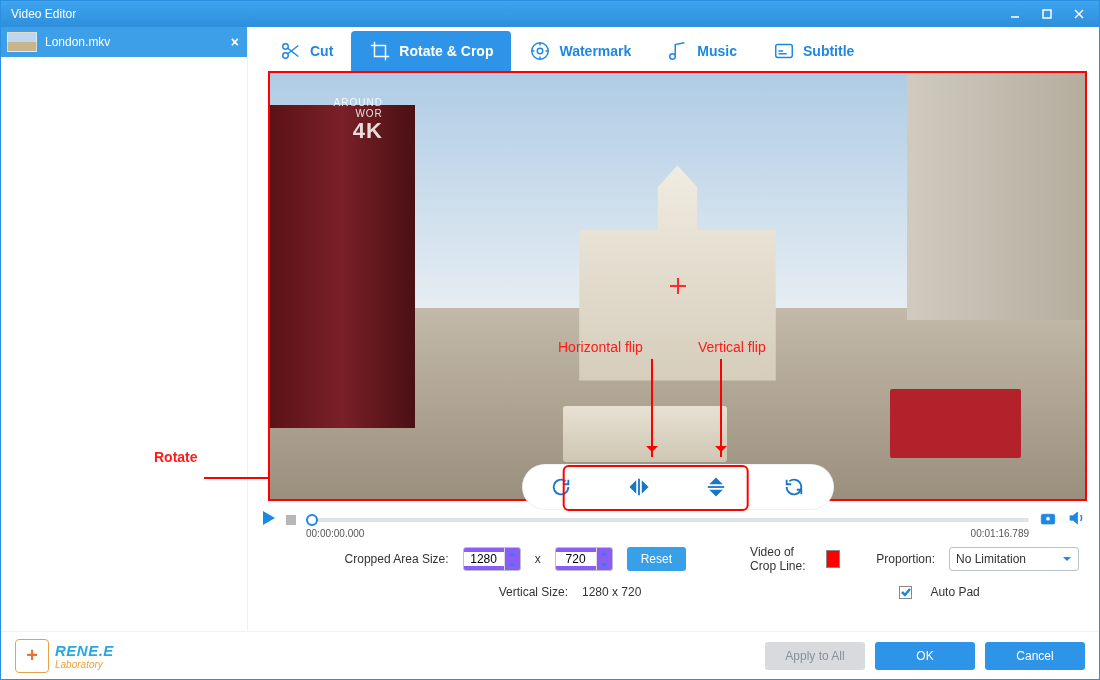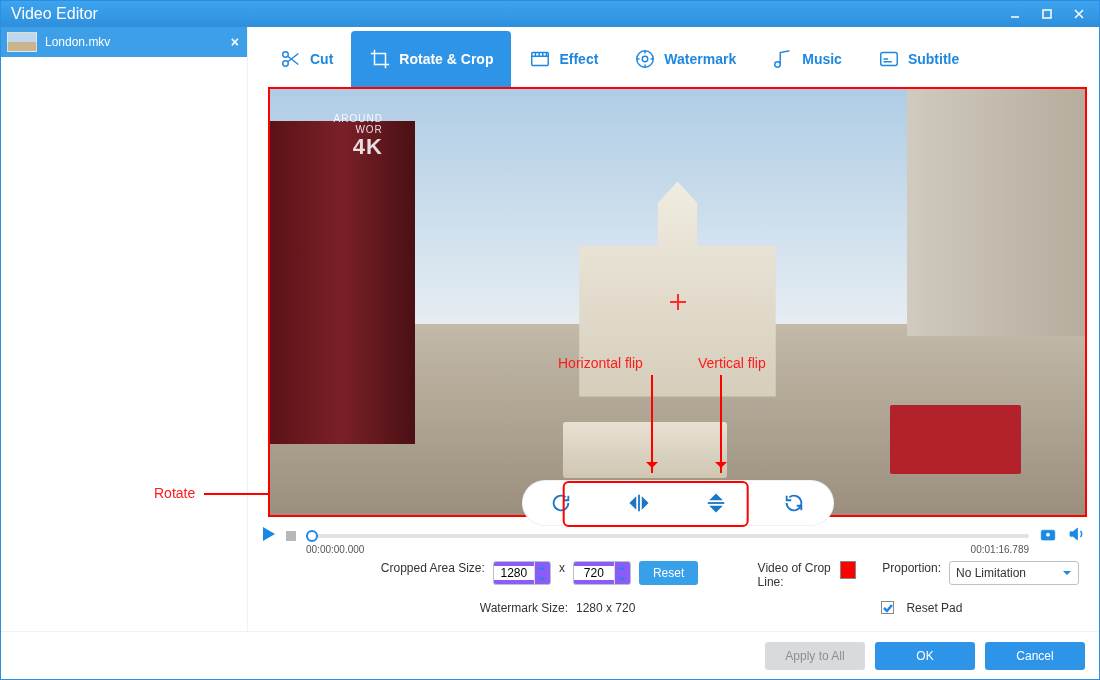--- a/index.html
+++ b/index.html
@@ -1,36 +1,36 @@
 <!DOCTYPE html>
 <html><head>
 <meta charset="utf-8">
 <style>
 * { box-sizing: border-box; margin: 0; padding: 0; font-family: "Segoe UI", Tahoma, sans-serif; }
 html,body { width:1100px; height:680px; overflow:hidden; background:#fff; }
 
 .window { width:1100px; height:680px; display:flex; flex-direction:column; border:1px solid #2a8fe0; background:#fff; }
 
 
-.titlebar { height:26px; background:linear-gradient(#3da4ef,#2e8fdc); color:#fff; display:flex; align-items:center; padding:0 4px 0 10px; font-size:16px; }
+.titlebar { height:26px; background:linear-gradient(#3da4ef,#2e8fdc); color:#fff; display:flex; align-items:center; padding:0 4px 0 10px; font-size:12px; }
 .titlebar .title { flex:1; }
 .winbtn { width:32px; height:20px; display:flex; align-items:center; justify-content:center; color:#fff; }
 .winbtn svg { width:10px; height:10px; stroke:#fff; stroke-width:1.5; fill:none; }
 
 
 .body { flex:1; display:flex; min-height:0; }
 .sidebar { width:247px; background:#fff; border-right:1px solid #eef2f4; display:flex; flex-direction:column; }
 .filetab { height:30px; background:#3e9fe9; color:#fff; display:flex; align-items:center; padding-left:6px; font-size:12px; position:relative; }
 .thumb { width:30px; height:20px; border:1px solid rgba(255,255,255,.5); margin-right:8px; background:linear-gradient(#bdd7ee 50%,#c9b58d 50%); }
 .filetab .close { position:absolute; right:8px; font-size:14px; font-weight:bold; }
 
 .main { flex:1; display:flex; flex-direction:column; min-width:0; }
 
 
-.tabs { height:60px; display:flex; align-items:stretch; background:#fff; padding-left:14px; padding-top:4px; gap:0; }
+.tabs { height:44px; display:flex; align-items:stretch; background:#fff; padding-left:14px; padding-top:4px; gap:0; }
 .tab { display:flex; align-items:center; gap:8px; padding:0 18px; color:#1e88e0; font-size:14px; font-weight:600; border-radius:4px 4px 0 0; }
 .tab.active { background:#2d94e8; color:#fff; }
 .tab .ticon { width:22px; height:22px; display:flex; align-items:center; justify-content:center; }
 .tab svg { stroke:#1e88e0; fill:none; stroke-width:1.6; }
 .tab.active svg { stroke:#fff; }
 
 
 .stage { position:relative; margin:0 12px 4px 20px; height:430px; background:#000; }
 .stage .cropbox { position:absolute; inset:0; border:2px solid #ff0000; }
 .scene { position:absolute; inset:0; overflow:hidden; }
@@ -64,21 +64,21 @@
 .playbar { height:30px; display:flex; align-items:center; padding:0 14px; gap:10px; }
 .playbtn svg { fill:#1b88e4; width:14px; height:14px; }
 .stopbtn { width:10px; height:10px; background:#b7b7b7; }
 .track { flex:1; height:4px; background:#dfe3e6; border-radius:2px; position:relative; }
 .thumbdot { position:absolute; left:0; top:-4px; width:12px; height:12px; background:#fff; border:2px solid #1b88e4; border-radius:50%; }
 .tlabel { font-size:10px; color:#555; position:absolute; top:10px; }
 .camicon svg, .volicon svg { stroke:#1b88e4; fill:#1b88e4; width:18px; height:18px; }
 
 
 .controls { padding:10px 20px 8px 20px; display:flex; flex-direction:column; gap:12px; font-size:12px; color:#333; }
-.row { display:flex; align-items:flex-start; gap:8px; }
+.row { display:flex; align-items:center; gap:14px; }
 .row .lbl { text-align:right; }
 .numbox { display:inline-flex; align-items:center; border:1px solid #b9c2c9; border-radius:3px; height:24px; background:#8b5cf6; }
 .numbox input { width:40px; border:none; text-align:center; font-size:12px; outline:none; }
 .spin { width:16px; display:flex; flex-direction:column; border-left:1px solid #d6dce1; }
 .spin div { height:11px; display:flex; align-items:center; justify-content:center; }
 .spin svg { width:8px; height:8px; fill:#1b88e4; }
 .btn-reset { height:24px; padding:0 14px; background:#389fe9; color:#fff; border:none; border-radius:3px; font-size:12px; }
 .colorswatch { width:22px; height:18px; background:#ff0000; border:1px solid #888; }
 .sel { height:24px; min-width:130px; border:1px solid #b9c2c9; border-radius:3px; display:flex; align-items:center; padding:0 6px; justify-content:space-between; background:#fff; }
 .sel svg { width:10px; height:10px; fill:#1b88e4; }
@@ -148,29 +148,20 @@
           <span class="ticon">
               <svg viewBox="0 0 24 24">
                 <path d="M6 2 V18 H22 M2 6 H18 V22"></path>
               </svg>
             </span>
           <span>Rotate &amp; Crop</span>
         </div>
         <div class="tab">
           <span class="ticon">
               <svg viewBox="0 0 24 24">
-                <rect x="3" y="5" width="18" height="14" rx="1"></rect>
-                <path d="M3 9h18M7 5v4M11 5v4M15 5v4M19 5v4"></path>
-              </svg>
-            </span>
-          <span>Effect</span>
-        </div>
-        <div class="tab">
-          <span class="ticon">
-              <svg viewBox="0 0 24 24">
                 <circle cx="12" cy="12" r="9"></circle>
                 <circle cx="12" cy="12" r="3"></circle>
                 <path d="M12 3v3M12 18v3M3 12h3M18 12h3"></path>
               </svg>
             </span>
           <span>Watermark</span>
         </div>
         <div class="tab">
           <span class="ticon">
               <svg viewBox="0 0 24 24">
@@ -185,21 +176,21 @@
                 <rect x="3" y="5" width="18" height="14" rx="2"></rect>
                 <path d="M6 12h5M6 15h9"></path>
               </svg>
             </span>
           <span>Subtitle</span>
         </div>
       </div>
 
       <div style="position:relative; flex:1; display:flex; flex-direction:column;">
 
-        <div class="calltip" style="left:-94px; top:398px;">Rotate</div>
+        <div class="calltip" style="left:-94px; top:378px;font-weight:bold;">Rotate</div>
         <div class="arrow-horz" style="left:-44px; top:406px; width:328px;"></div>
 
         <div class="stage">
           <div class="scene">
             <div class="sky"></div>
               <div class="ground"></div>
             <div class="building-right"></div>
             <div class="cathedral"></div>
             <div class="building-left"></div>
             <div class="bus2"></div>
@@ -311,34 +302,41 @@
             <span style="width:14px;"></span>
             <span>Proportion:</span>
             <div class="sel">
               <span>No Limitation</span>
               <svg viewBox="0 0 10 10">
                   <path d="M1 3 L5 7 L9 3z"></path>
                 </svg>
             </div>
           </div>
           <div class="row">
-            <span class="lbl" style="width:300px;">Watermark Size:</span>
+            <span class="lbl" style="width:300px;">Vertical Size:</span>
             <span>1280 x 720</span>
             <span style="width:230px;"></span>
             <span class="chk">
                 <svg viewBox="0 0 10 10">
                   <path d="M1 5 L4 8 L9 2"></path>
                 </svg>
               </span>
-            <span>Reset Pad</span>
+            <span>Auto Pad</span>
           </div>
         </div>
       </div>
     </div>
   </div>
 
   <div class="footer">
+    <div class="brand">
+      <div class="logo"></div>
+      <div>
+        <div class="txt1">RENE.E</div>
+        <div class="txt2">Laboratory</div>
+      </div>
+    </div>
     <div class="spacer"></div>
     <button class="fbtn apply">Apply to All</button>
     <button class="fbtn ok">OK</button>
     <button class="fbtn cancel">Cancel</button>
   </div>
 </div>
 
 </body></html>

